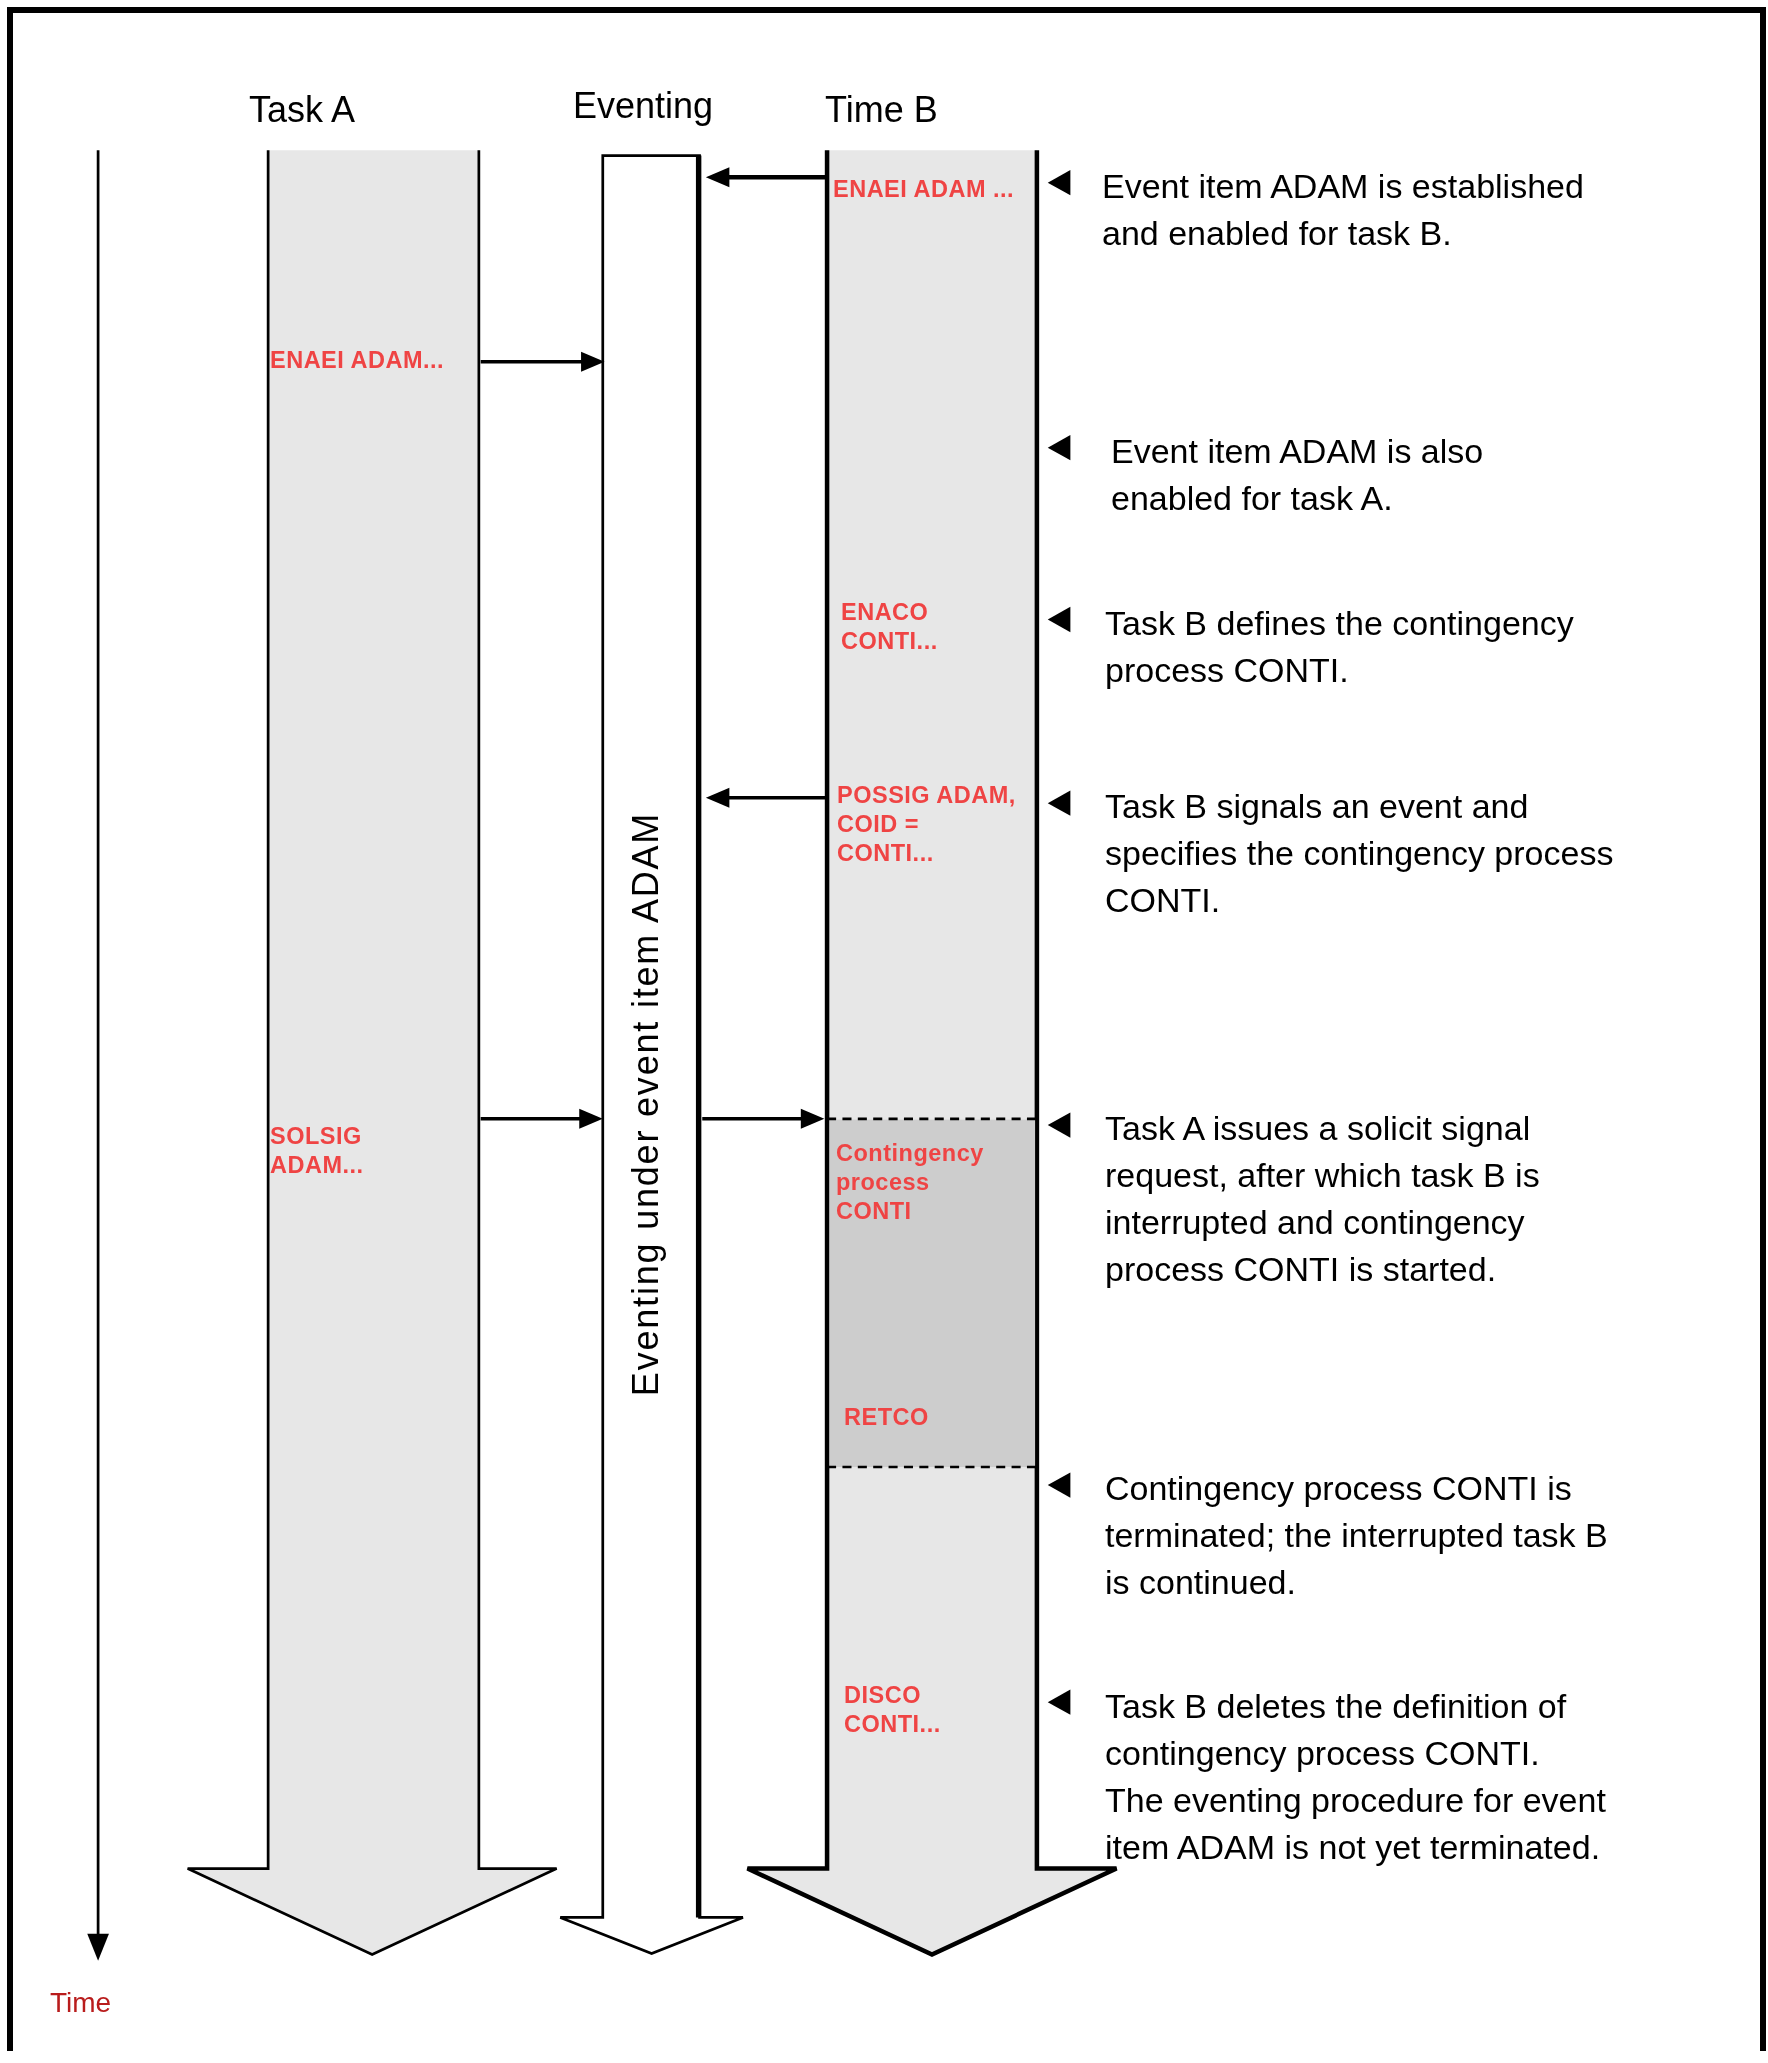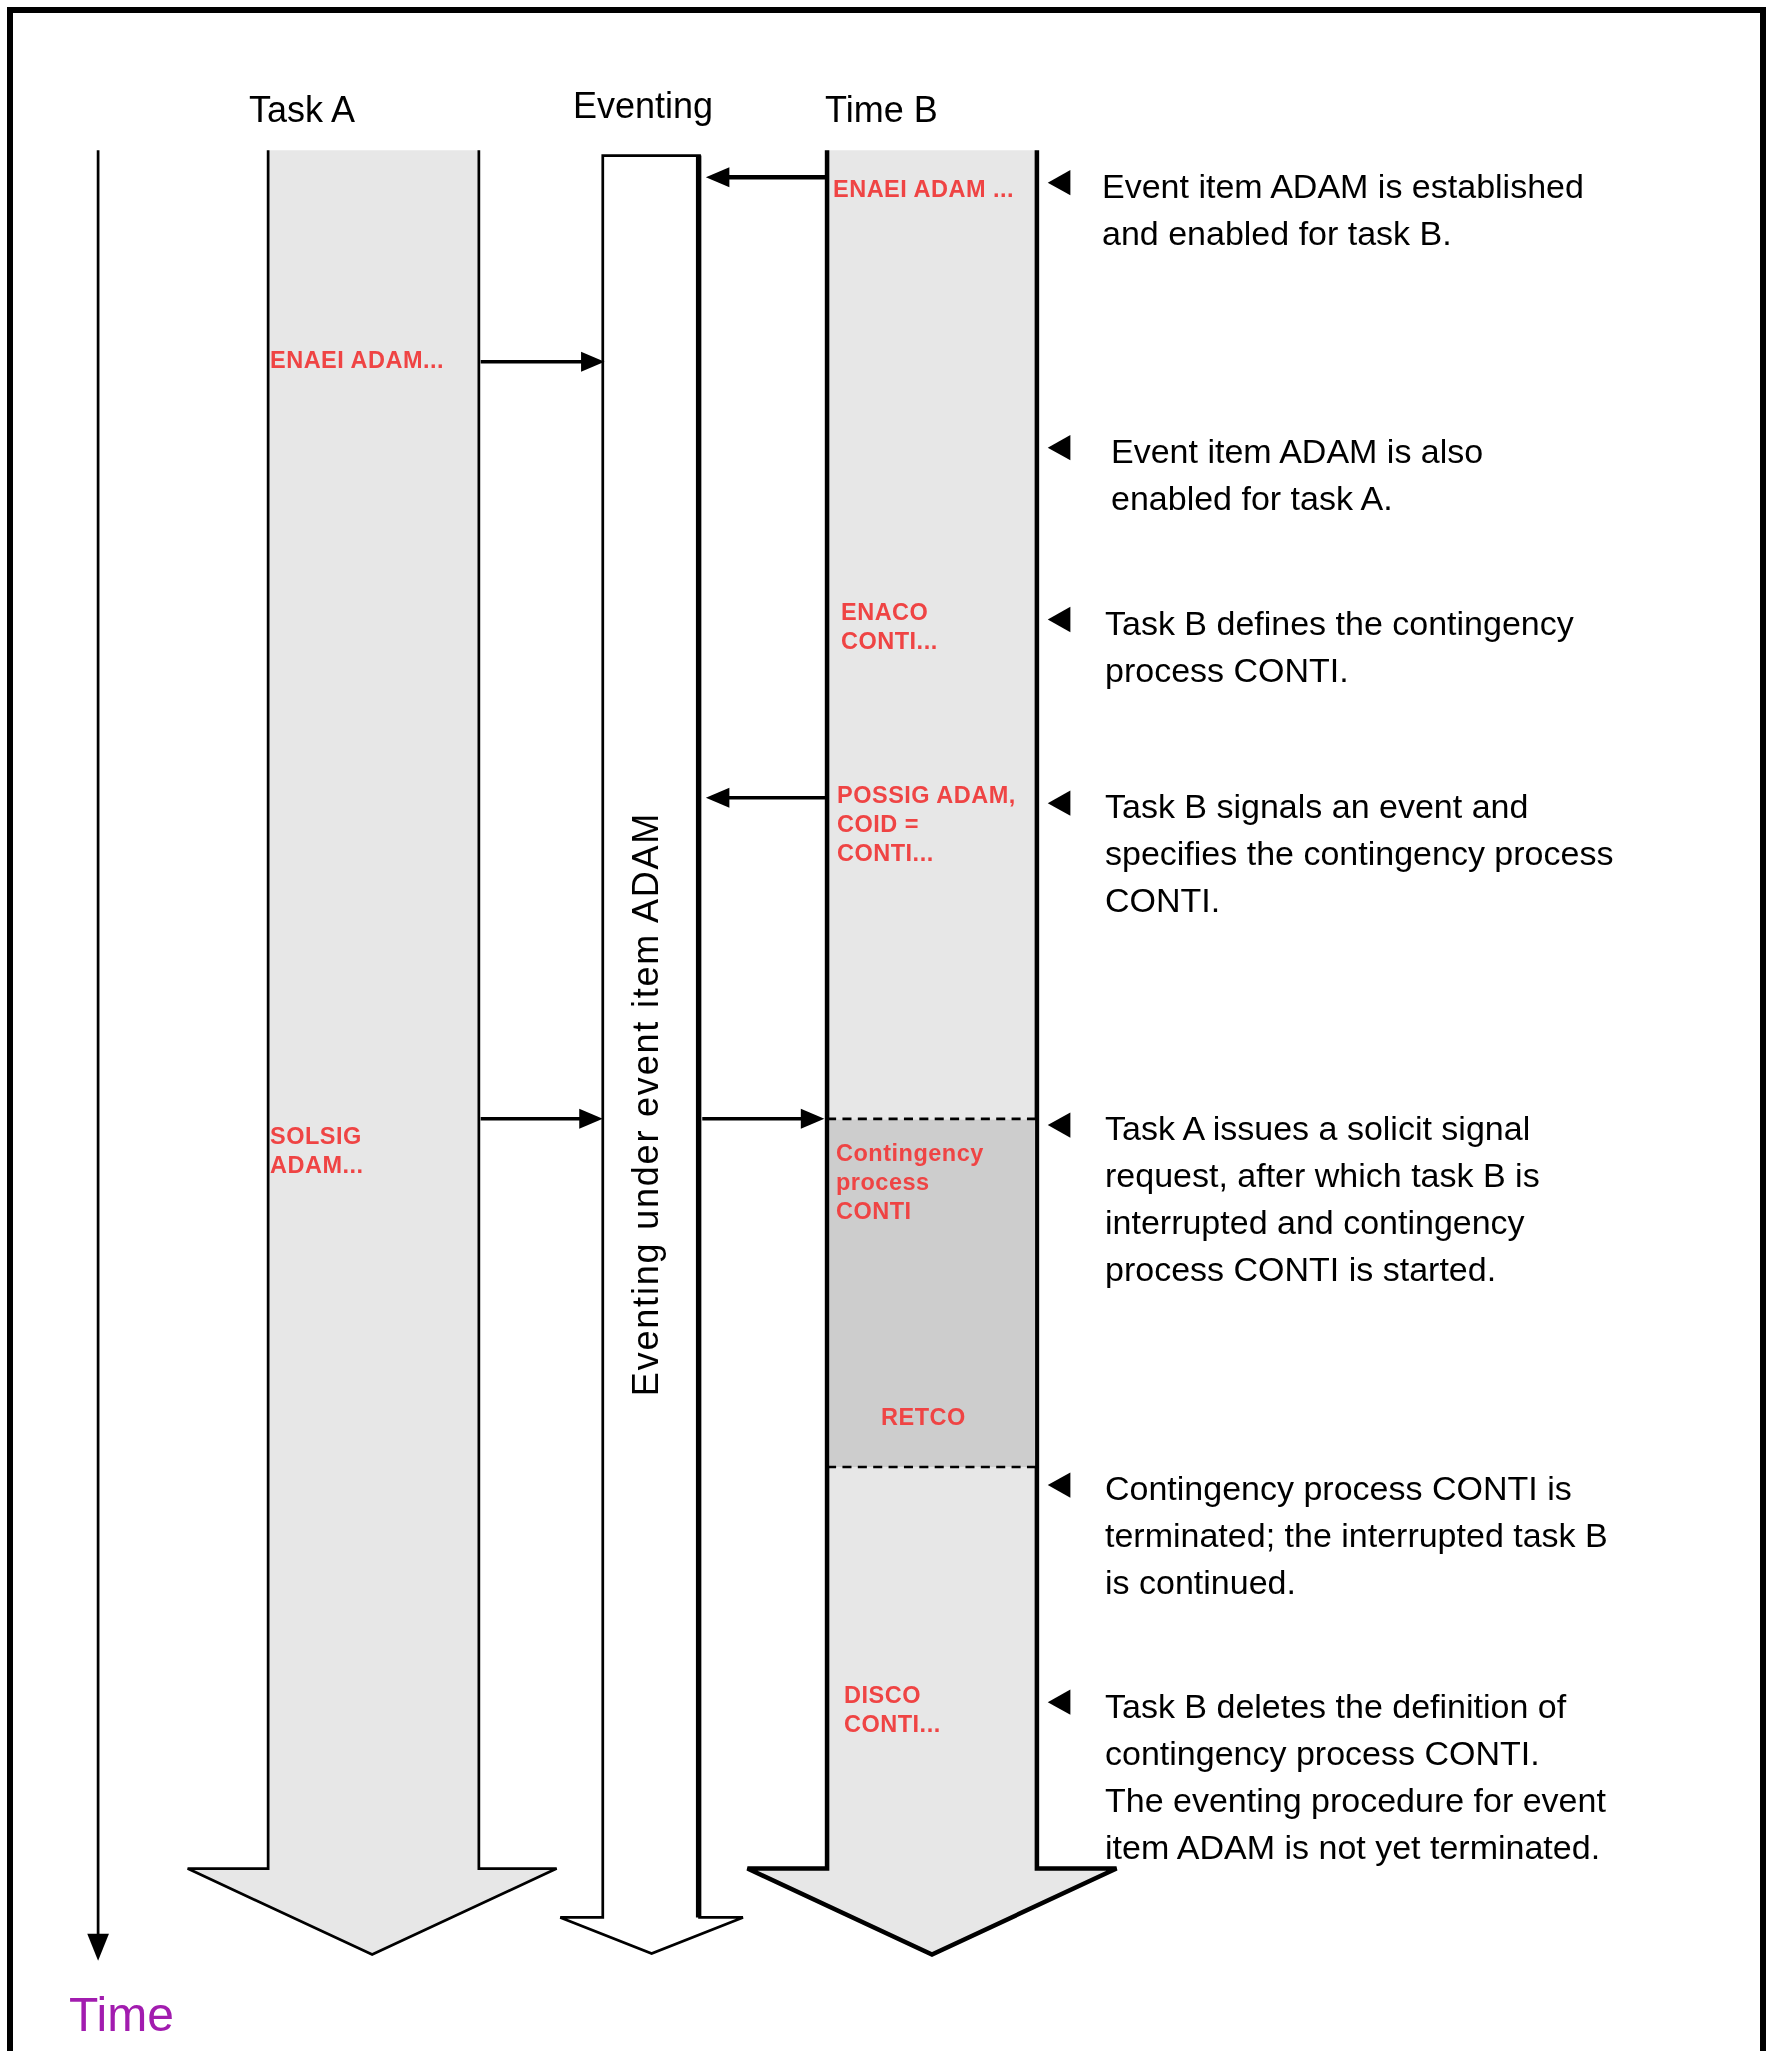--- a/index.html
+++ b/index.html
@@ -6,21 +6,21 @@
   #canvas{position:relative;width:1769px;height:2051px;background:#ffffff;
           font-family:"Liberation Sans",sans-serif;overflow:hidden;}
   #frame{position:absolute;left:7.2px;top:7.2px;width:1747px;height:2040px;
          border:6.3px solid #000;}
   svg.layer{position:absolute;left:0;top:0;}
   .hdr{position:absolute;font-size:36px;color:#000;white-space:nowrap;}
   .tlabel{position:absolute;font-weight:bold;font-size:23.5px;line-height:29px;
           letter-spacing:0.5px;color:#ef4444;white-space:pre-line;}
   .ann{position:absolute;font-size:34px;line-height:47px;color:#000;
        white-space:pre-line;width:688px;}
-  .time-label{position:absolute;font-size:48px;color:#a21caf;margin-left:19px;}
+  .time-label{position:absolute;font-size:28px;color:#b91c1c;}
   .vtext{position:absolute;left:301px;top:1084px;width:688px;height:40px;
          transform:rotate(-90deg);transform-origin:center;text-align:center;
          font-size:36px;letter-spacing:1.8px;color:#000;white-space:nowrap;}
 </style>
 </head>
 <body>
 
 <div id="canvas">
 
   <div id="frame"></div>
@@ -85,21 +85,21 @@
 
   <div class="tlabel" style="left:833px;top:175px;">ENAEI ADAM ...</div>
   <div class="tlabel" style="left:841px;top:598px;">ENACO
 CONTI...</div>
   <div class="tlabel" style="left:837px;top:781px;">POSSIG ADAM,
 COID =
 CONTI...</div>
   <div class="tlabel" style="left:836px;top:1139px;">Contingency
 process
 CONTI</div>
-  <div class="tlabel" style="left:881px;top:1403px;text-align:center;">RETCO</div>
+  <div class="tlabel" style="left:844px;top:1403px;text-align:center;">RETCO</div>
   <div class="tlabel" style="left:844px;top:1681px;">DISCO
 CONTI...</div>
 
   <div class="time-label" style="left:50px;top:1987px;">Time</div>
 
   <div class="ann" style="left:1102px;top:163px;">Event item ADAM is established
 and enabled for task B.</div>
   <div class="ann" style="left:1111px;top:428px;">Event item ADAM is also
 enabled for task A.</div>
   <div class="ann" style="left:1105px;top:600px;">Task B defines the contingency

